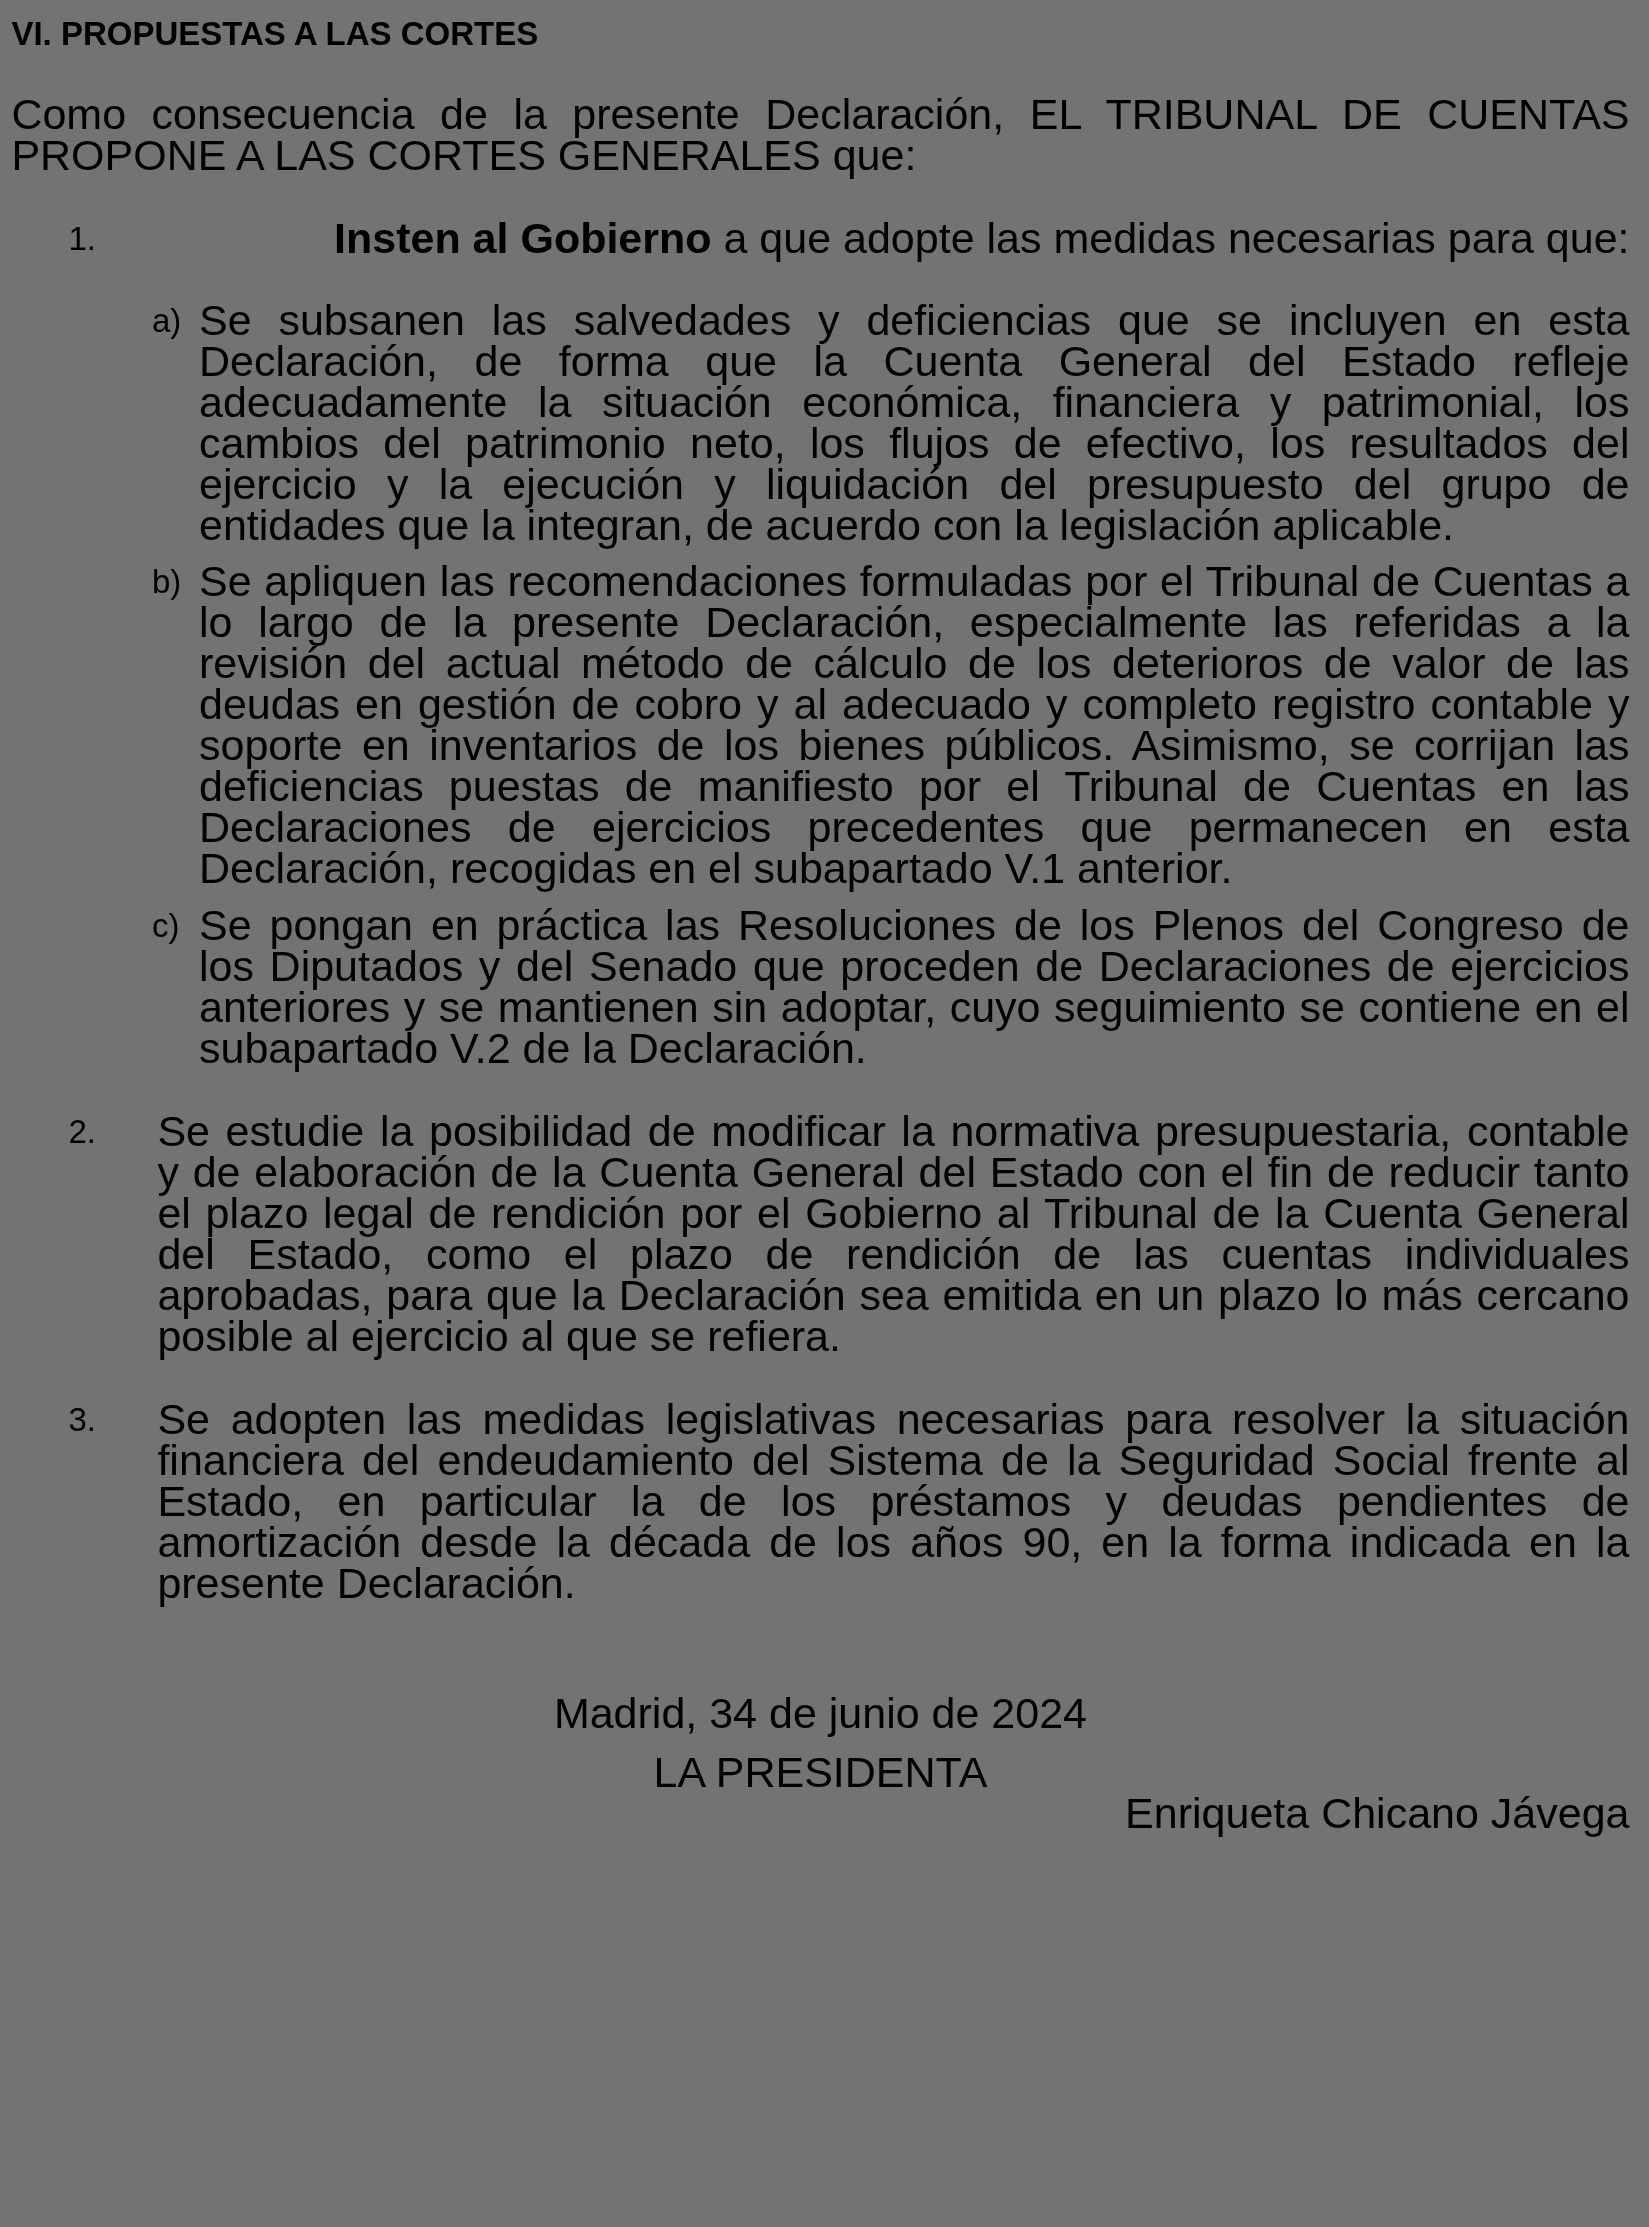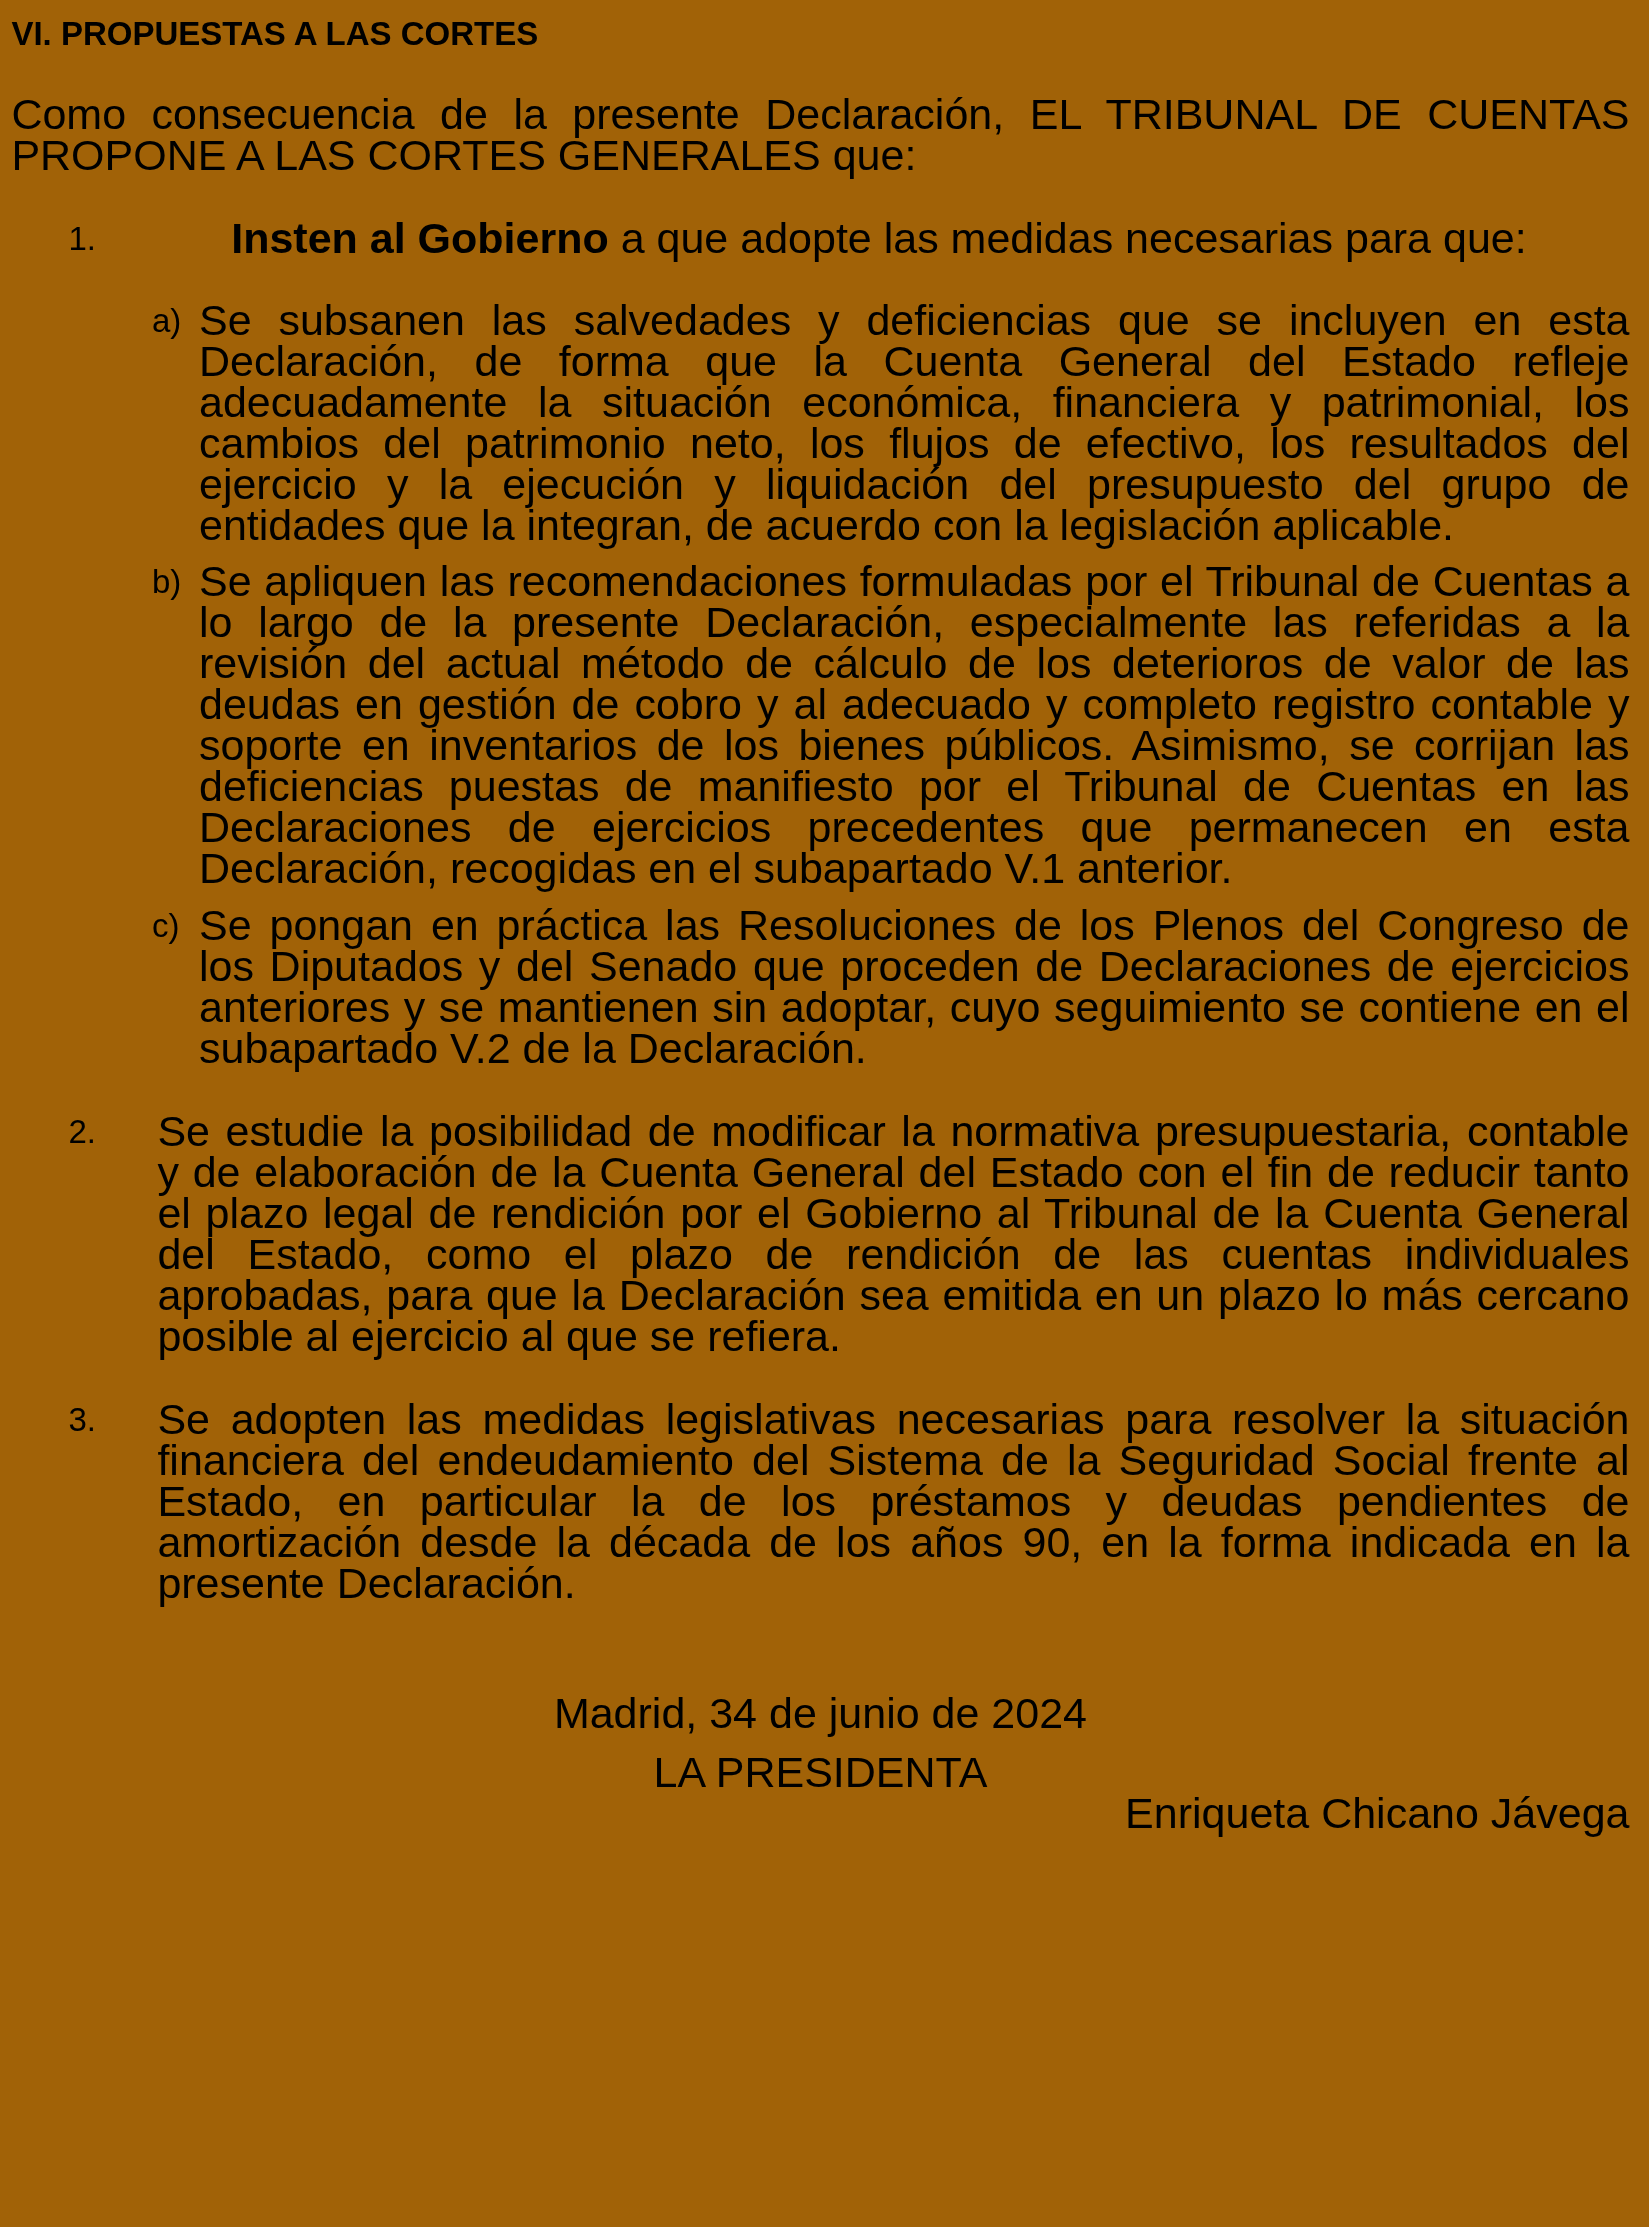--- a/index.html
+++ b/index.html
@@ -12,21 +12,21 @@
     background: #ffffff;
     color: #000000;
     font-family: "Liberation Sans", sans-serif;
   }
   .page {
     box-sizing: border-box;
     width: 1649px;
     height: 2227px;
     padding: 13px 19.5px 0 11.4px;
     overflow: hidden;
-    background: #a16207;
+    background: #737373;
   }
   .title {
     font-size: 33px;
     line-height: 41px;
     font-weight: bold;
     margin: 0 0 40px 0;
   }
   p {
     margin: 0;
     font-size: 43px;
@@ -48,21 +48,21 @@
   }
   .item-body {
     flex: 1;
     min-width: 0;
   }
   .item-text {
     text-align: justify;
     margin-left: 29px;
   }
   .lead {
-    text-align: center;
+    text-align: right;
   }
   .lead strong {
     font-weight: bold;
   }
   .subitem {
     display: flex;
     margin-top: 41px;
   }
   .subitem + .subitem {
     margin-top: 15.4px;

